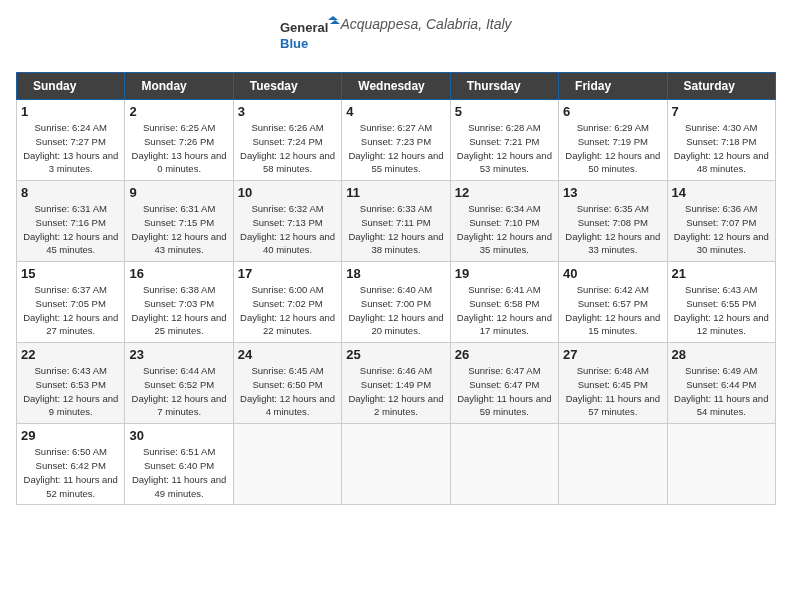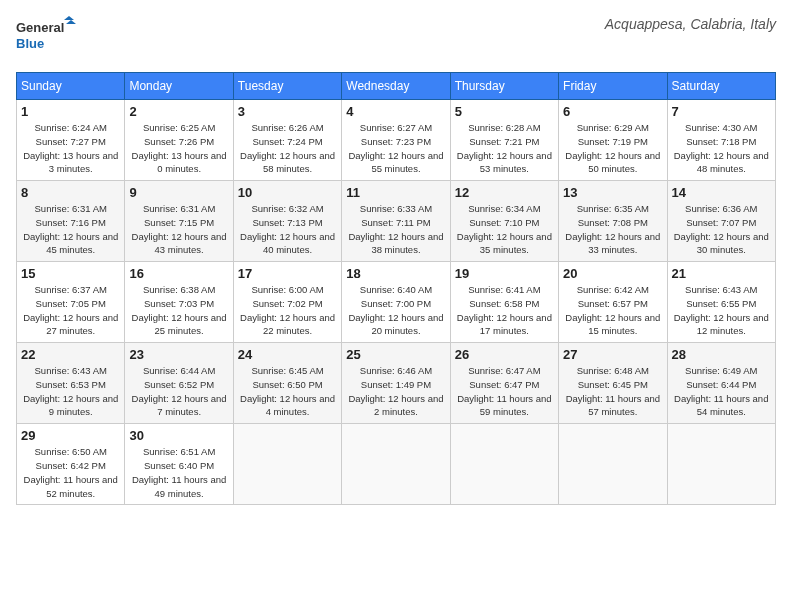--- a/index.html
+++ b/index.html
@@ -5,21 +5,21 @@
     * { box-sizing: border-box; margin: 0; padding: 0; }
     body {
       font-family: Arial, sans-serif;
       background: #fff;
       width: 792px;
       min-height: 612px;
       padding: 16px;
     }
     .header {
       display: flex;
-      justify-content: space-between;
+      justify-content: center;
       align-items: flex-start;
       margin-bottom: 12px;
     }
     .logo {
       display: flex;
       align-items: center;
       gap: 4px;
     }
     .title-block {
       text-align: right;
@@ -33,26 +33,26 @@
       font-size: 14px;
       color: #555;
       font-style: italic;
     }
     table {
       width: 100%;
       border-collapse: collapse;
       font-size: 10.5px;
     }
     thead th {
-      background: #3b82f6;
+      background: #404040;
       color: #fff;
-      padding: 6px 4px;
+      padding: 6px 16px;
       text-align: left;
       font-size: 12px;
-      font-weight: normal;
+      font-weight: bold;
       border: 1px solid #1a5fa0;
     }
     tbody td {
       border: 1px solid #ccc;
       vertical-align: top;
       padding: 4px 4px;
       width: 14.28%;
       min-height: 80px;
       background: #fff;
     }
@@ -257,21 +257,21 @@
         </td>
         <td>
           <span class="day-num">19</span>
           <div class="day-detail">
             <span>Sunrise: 6:41 AM</span><br>
             <span>Sunset: 6:58 PM</span><br>
             <span>Daylight: 12 hours and 17 minutes.</span>
           </div>
         </td>
         <td>
-          <span class="day-num">20</span>
+          <span class="day-num">40</span>
           <div class="day-detail">
             <span>Sunrise: 6:42 AM</span><br>
             <span>Sunset: 6:57 PM</span><br>
             <span>Daylight: 12 hours and 15 minutes.</span>
           </div>
         </td>
         <td>
           <span class="day-num">21</span>
           <div class="day-detail">
             <span>Sunrise: 6:43 AM</span><br>

